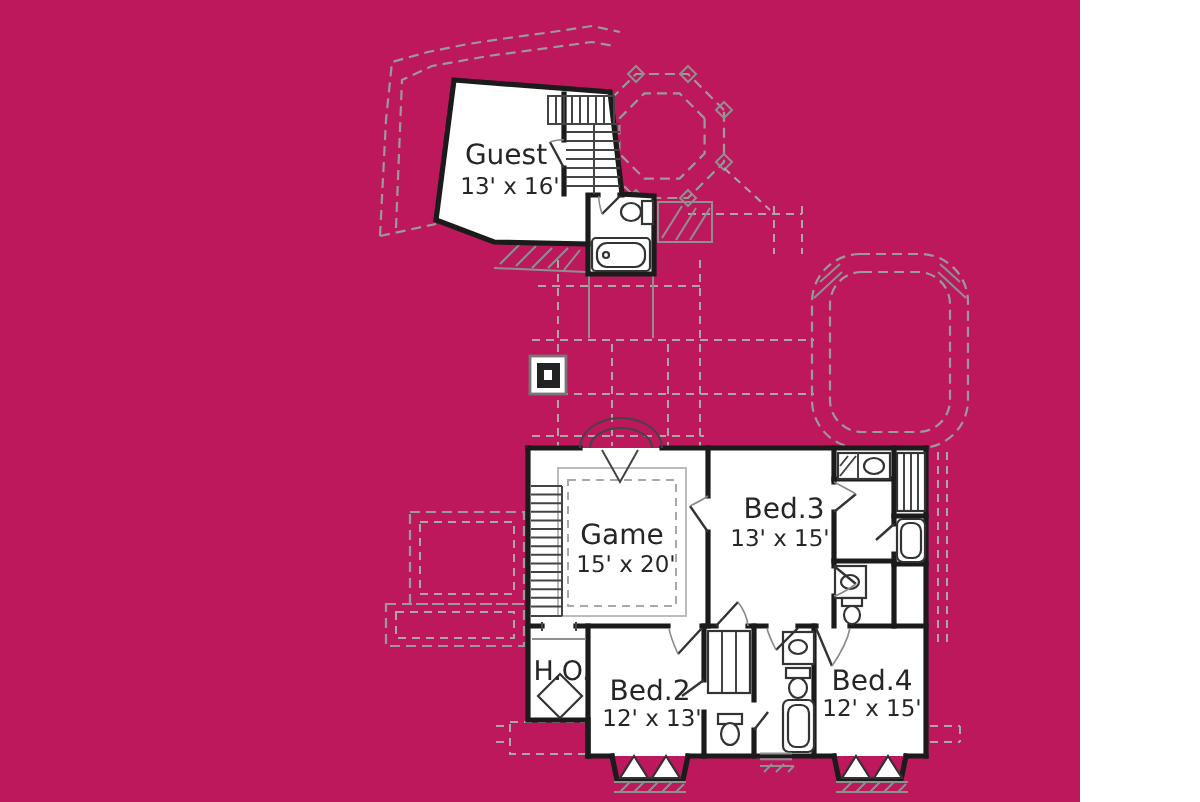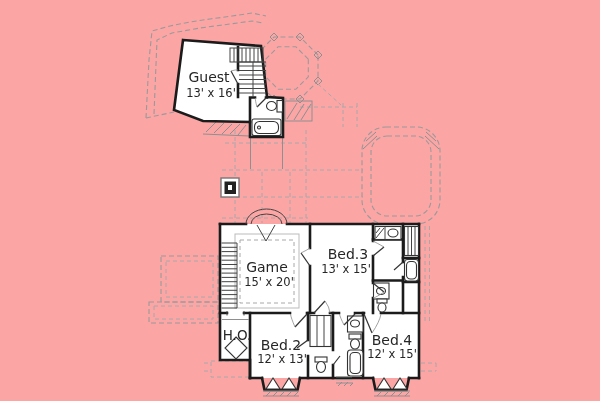--- a/index.html
+++ b/index.html
@@ -1,17 +1,17 @@
 <!DOCTYPE html>
 <html><head>
 <meta charset="utf-8">
 <style>
   html,body{margin:0;padding:0;background:#ffffff;}
-  .canvas{position:relative;width:600px;height:401px;background:#fca5a5;overflow:hidden;
-          font-family:"DejaVu Sans", sans-serif;}
+  .canvas{position:relative;width:496px;height:401px;background:#be185d;overflow:hidden;
+          font-family:"DejaVu Sans", sans-serif;padding-left:44px;}
   svg{display:block;}
   text{font-family:"DejaVu Sans", sans-serif;fill:#262626;}
   .room-name{font-size:14px;}
   .room-dims{font-size:11.5px;}
   .ho-name{font-size:13.5px;}
   .wall{stroke:#1b1b1b;stroke-width:2.6;fill:none;stroke-linecap:square;}
   .wallfill{fill:#ffffff;stroke:none;}
   .thin{stroke:#444444;stroke-width:1;fill:none;}
   .fix{stroke:#333333;stroke-width:1.1;fill:#ffffff;}
   .gray{stroke:#8f8f8f;stroke-width:1;fill:none;}

